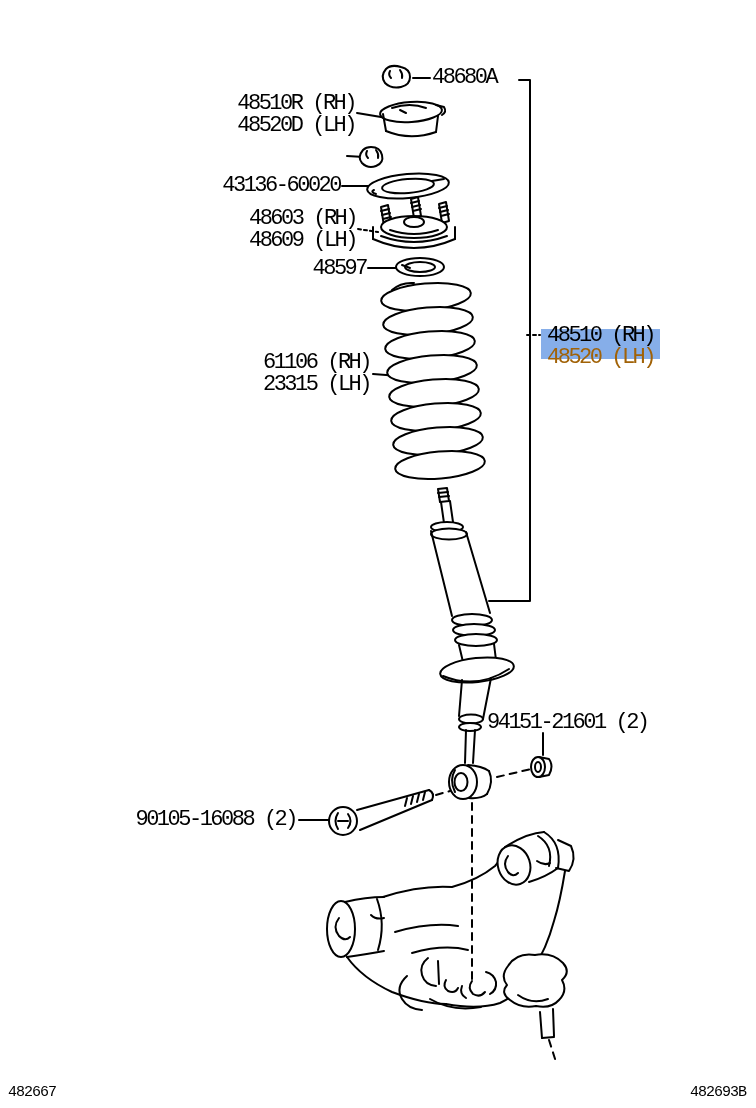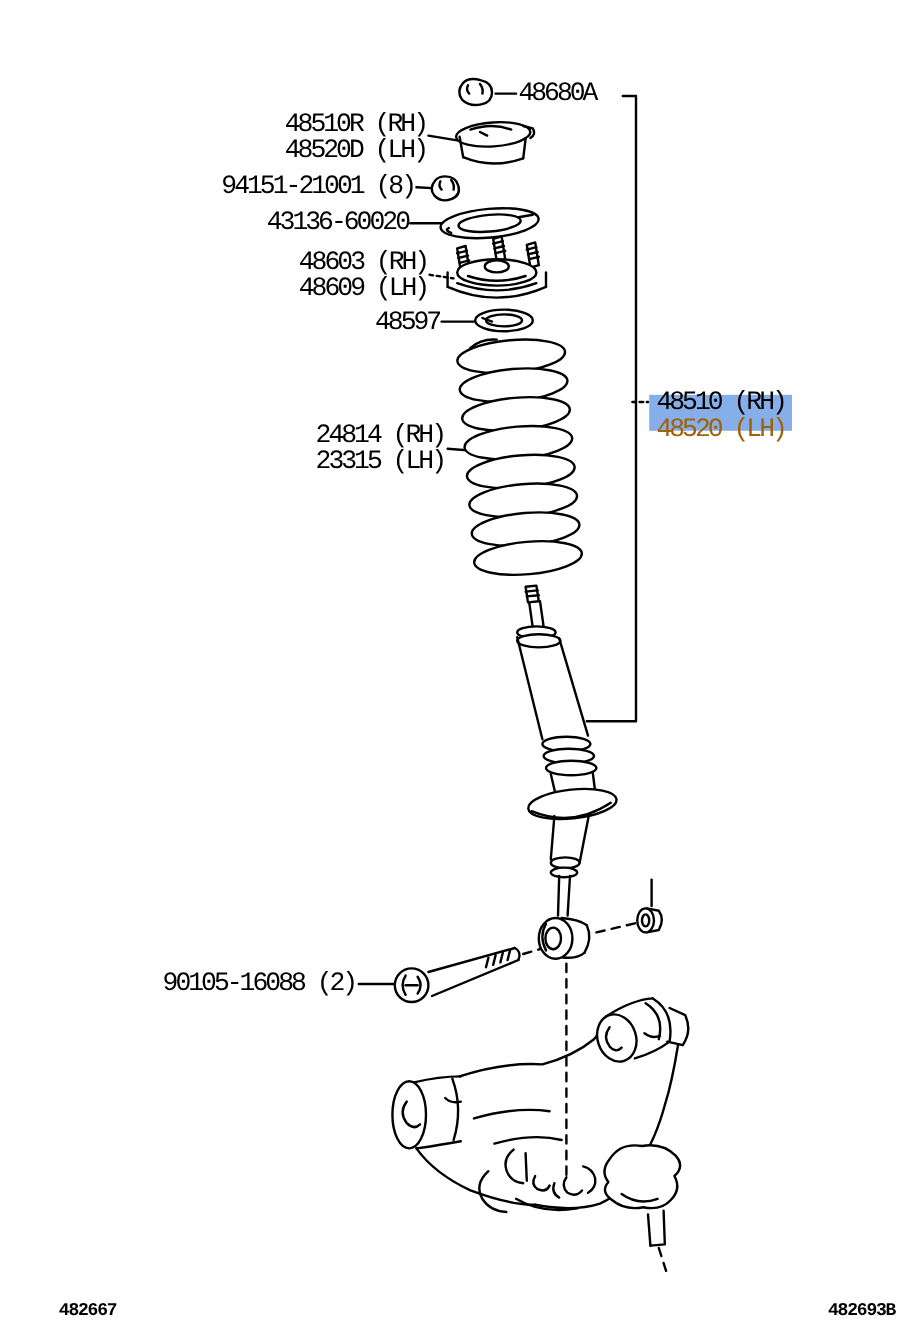--- a/index.html
+++ b/index.html
@@ -7,21 +7,21 @@
          font-family:"Liberation Mono", monospace;}
   svg.art{position:absolute;left:0;top:0;}
   svg.art *{stroke:#000;stroke-width:2;fill:none;stroke-linecap:round;stroke-linejoin:round;}
   svg.art .wfill{fill:#fff;}
   svg.art .dash{stroke-dasharray:7 6;}
   svg.art .dot{stroke-dasharray:3 3;}
   .plabel{position:absolute;font-weight:normal;font-size:22px;line-height:22px;
           letter-spacing:-2.5px;white-space:nowrap;color:#000;z-index:3;}
   .ra{}
   .hl{position:absolute;left:541px;top:329px;width:119px;height:30px;z-index:2;}
-  .footer{position:absolute;font-weight:bold;font-size:15px;letter-spacing:-1px;color:#000;z-index:3;margin-left:41px;}
+  .footer{position:absolute;font-weight:normal;font-size:15px;letter-spacing:-1px;color:#000;z-index:3;}
 </style>
 </head>
 <body>
 
 <div class="stage">
 
   <svg class="art" width="756" height="1108" viewBox="0 0 756 1108">
 
     <g>
       <path d="M413,78 L430,78"></path>
@@ -207,40 +207,40 @@
 
   <div class="hl" style="background: rgb(134, 174, 233);"></div>
 
   <div class="plabel" style="left:432px;top:67px">48680A</div>
 
   <div class="plabel ra" style="right:401px;top:93px">
     <div>48510R (RH)</div>
     <div>48520D (LH)</div>
   </div>
 
-  <div class="plabel ra" style="right:411px;top:145px">94151-21001 (8)</div>
 
   <div class="plabel ra" style="right:416px;top:175px">43136-60020</div>
 
   <div class="plabel ra" style="right:400px;top:208px">
     <div>48603 (RH)</div>
     <div>48609 (LH)</div>
   </div>
 
   <div class="plabel ra" style="right:390px;top:258px">48597</div>
 
   <div class="plabel ra" style="right:386px;top:352px">
-    <div>24814 (RH)</div>
+    <div>61106 (RH)</div>
     <div>23315 (LH)</div>
   </div>
 
   <div class="plabel" style="left:547px;top:325px">
     <div>48510 (RH)</div>
     <div style="color: #a16207;">48520 (LH)</div>
   </div>
 
+  <div class="plabel" style="left:487px;top:712px">94151-21601 (2)</div>
 
   <div class="plabel ra" style="right:460px;top:809px">90105-16088 (2)</div>
 
   <div class="footer" style="left:8px;top:1084px">482667</div>
   <div class="footer" style="right:10px;top:1084px">482693B</div>
 
 </div>
 
 </body></html>

